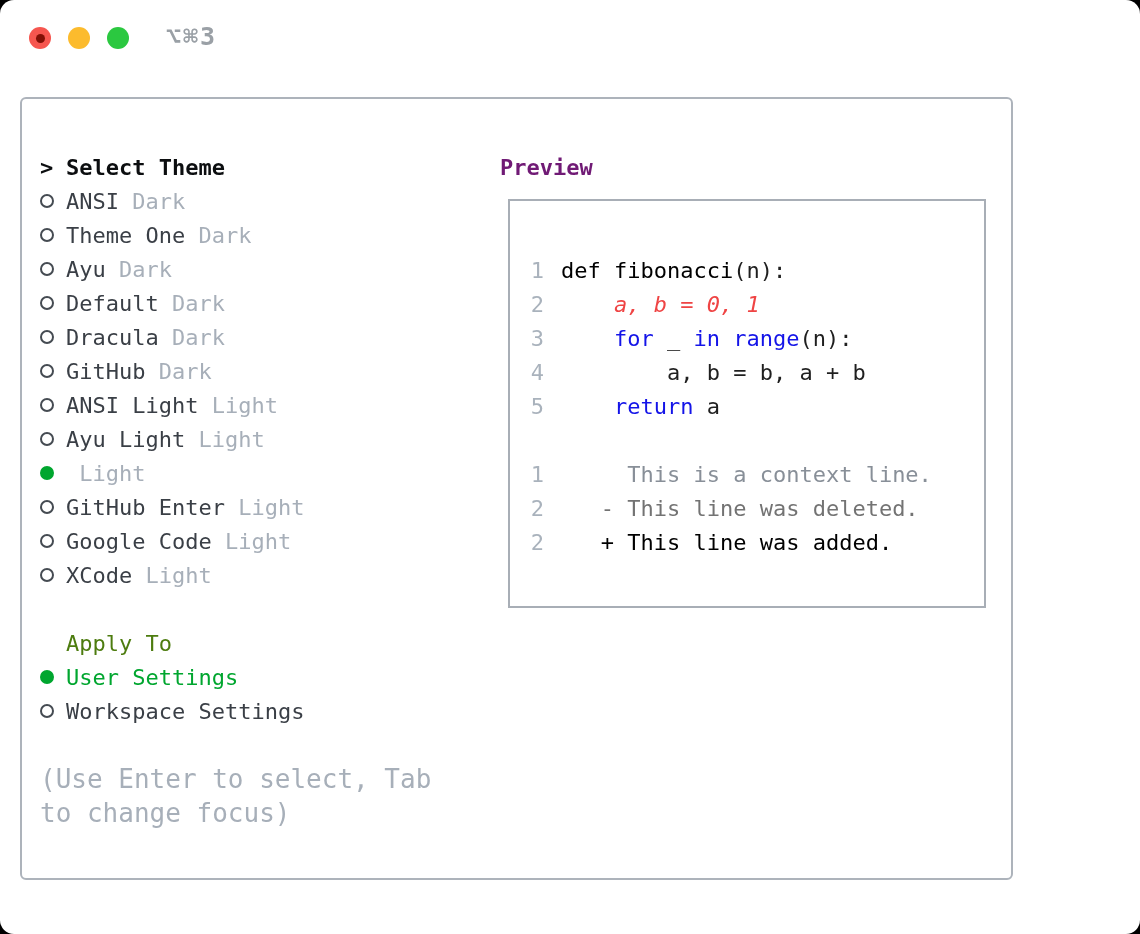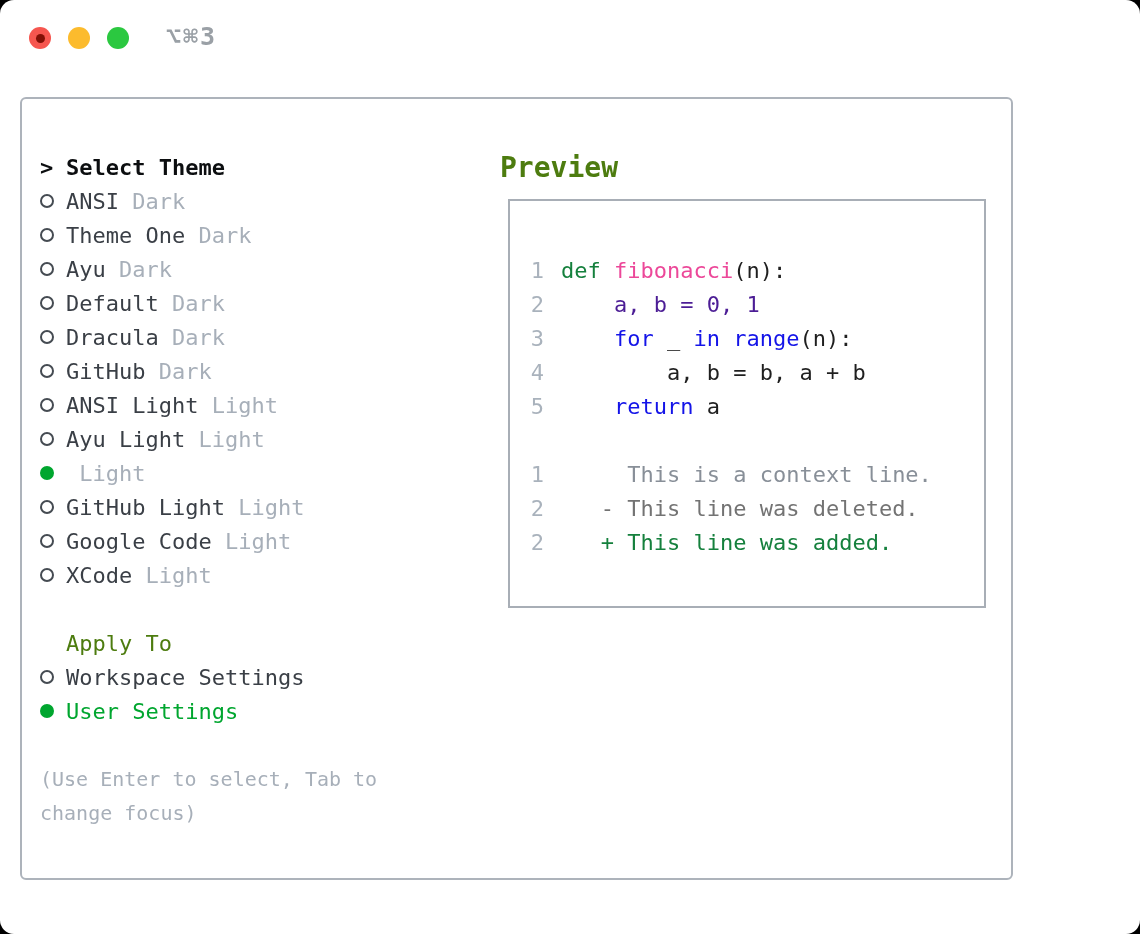--- a/index.html
+++ b/index.html
@@ -22,24 +22,24 @@
   .leftcol{position:absolute;left:18px;top:51px;width:430px;}
   .row{height:34px;display:flex;align-items:center;font-size:22px;color:#3a3f46;white-space:pre;}
   .prefix{width:26px;flex:none;display:flex;align-items:center;}
   .gt{font-weight:700;color:#0c0e10;}
   .ring{width:14px;height:14px;border:2px solid #454b52;border-radius:50%;box-sizing:border-box;}
   .ring.on{background:var(--green);border-color:var(--green);}
   .hdr{font-weight:700;color:#0c0e10;}
   .variant{color:#a7afb9;}
   .sel{color:var(--green);}
   .spacer{height:34px;}
-  .help{color:#a7afb9;font-size:20px;line-height:34px;width:410px;white-space:normal;}
+  .help{color:#a7afb9;font-size:26px;line-height:34px;width:410px;white-space:normal;}
 
   
-  .pv-hdr{position:absolute;left:478px;top:51px;height:34px;display:flex;align-items:center;font-size:28px;font-weight:700;color:#4d7c0f;}
+  .pv-hdr{position:absolute;left:478px;top:51px;height:34px;display:flex;align-items:center;font-size:22px;font-weight:700;color:#701a75;}
   .pv-box{position:absolute;left:486px;top:100px;width:474px;height:405px;border:2px solid #a8aeb6;background:#fff;box-sizing:content-box;overflow:hidden;}
   .pv-content{padding:52px 0 0 20px;}
   .cl{height:34px;display:flex;align-items:center;font-size:22px;white-space:pre;}
   .ln{width:14px;text-align:right;color:#a9b2bc;flex:none;}
   .code{margin-left:17px;}
 </style>
 </head>
 <body>
 
 <div class="window">
@@ -64,52 +64,52 @@
       <div id="theme-list">
           <div class="row"><span class="prefix"><span class="ring"></span></span><span class="">ANSI</span><span class="variant"> Dark</span></div>
           <div class="row"><span class="prefix"><span class="ring"></span></span><span class="">Theme One</span><span class="variant"> Dark</span></div>
           <div class="row"><span class="prefix"><span class="ring"></span></span><span class="">Ayu</span><span class="variant"> Dark</span></div>
           <div class="row"><span class="prefix"><span class="ring"></span></span><span class="">Default</span><span class="variant"> Dark</span></div>
           <div class="row"><span class="prefix"><span class="ring"></span></span><span class="">Dracula</span><span class="variant"> Dark</span></div>
           <div class="row"><span class="prefix"><span class="ring"></span></span><span class="">GitHub</span><span class="variant"> Dark</span></div>
           <div class="row"><span class="prefix"><span class="ring"></span></span><span class="">ANSI Light</span><span class="variant"> Light</span></div>
           <div class="row"><span class="prefix"><span class="ring"></span></span><span class="">Ayu Light</span><span class="variant"> Light</span></div>
           <div class="row"><span class="prefix"><span class="ring on"></span></span><span class="variant"> Light</span></div>
-          <div class="row"><span class="prefix"><span class="ring"></span></span><span class="">GitHub Light</span><span class="variant"> Light</span></div>
+          <div class="row"><span class="prefix"><span class="ring"></span></span><span class="">GitHub Enter</span><span class="variant"> Light</span></div>
           <div class="row"><span class="prefix"><span class="ring"></span></span><span class="">Google Code</span><span class="variant"> Light</span></div>
           <div class="row"><span class="prefix"><span class="ring"></span></span><span class="">XCode</span><span class="variant"> Light</span></div>
         </div>
 
       <div class="spacer"></div>
 
       <div class="row">
         <span class="prefix"></span>
         <span style="color:#4d7c0f;">Apply To</span>
       </div>
 
       <div id="apply-list">
+          <div class="row"><span class="prefix"><span class="ring on"></span></span><span class="sel">User Settings</span></div>
           <div class="row"><span class="prefix"><span class="ring"></span></span><span class="">Workspace Settings</span></div>
-          <div class="row"><span class="prefix"><span class="ring on"></span></span><span class="sel">User Settings</span></div>
         </div>
 
       <div class="spacer"></div>
 
       <div class="help">(Use Enter to select, Tab to change focus)</div>
     </div>
 
     <div class="pv-hdr">Preview</div>
 
     <div class="pv-box">
       <div class="pv-content" id="pv-content">
-          <div class="cl"><span class="ln">1</span><span class="code"><span style="color: #15803d;">def</span><span style="color: rgb(31, 31, 31);"> </span><span style="color: #ec4899;">fibonacci</span><span style="color: rgb(31, 31, 31);">(n):</span></span></div>
-          <div class="cl"><span class="ln">2</span><span class="code"><span style="color: #4c1d95;">    a, b = 0, 1</span></span></div>
+          <div class="cl"><span class="ln">1</span><span class="code"><span style="color: #000000;">def</span><span style="color: rgb(31, 31, 31);"> </span><span style="color: #000000;">fibonacci</span><span style="color: rgb(31, 31, 31);">(n):</span></span></div>
+          <div class="cl"><span class="ln">2</span><span class="code"><span style="color: #ef4444; font-style: italic;">    a, b = 0, 1</span></span></div>
           <div class="cl"><span class="ln">3</span><span class="code"><span style="color: rgb(31, 31, 31);">    </span><span style="color: rgb(20, 20, 232);">for</span><span style="color: rgb(31, 31, 31);"> _ </span><span style="color: rgb(20, 20, 232);">in</span><span style="color: rgb(31, 31, 31);"> </span><span style="color: rgb(20, 20, 232);">range</span><span style="color: rgb(31, 31, 31);">(n):</span></span></div>
           <div class="cl"><span class="ln">4</span><span class="code"><span style="color: rgb(31, 31, 31);">        a, b = b, a + b</span></span></div>
           <div class="cl"><span class="ln">5</span><span class="code"><span style="color: rgb(31, 31, 31);">    </span><span style="color: rgb(20, 20, 232);">return</span><span style="color: rgb(31, 31, 31);"> a</span></span></div>
           <div class="cl"><span class="ln"></span><span class="code"></span></div>
           <div class="cl"><span class="ln">1</span><span class="code"><span style="color: rgb(136, 143, 152);">     This is a context line.</span></span></div>
           <div class="cl"><span class="ln">2</span><span class="code"><span style="color: #737373;">   - This line was deleted.</span></span></div>
-          <div class="cl"><span class="ln">2</span><span class="code"><span style="color: #15803d; margin-top: 12px;">   + This line was added.</span></span></div>
+          <div class="cl"><span class="ln">2</span><span class="code"><span style="color: #000000; margin-top: 12px;">   + This line was added.</span></span></div>
         </div>
     </div>
 
   </div>
 </div>
 
 </body></html>

